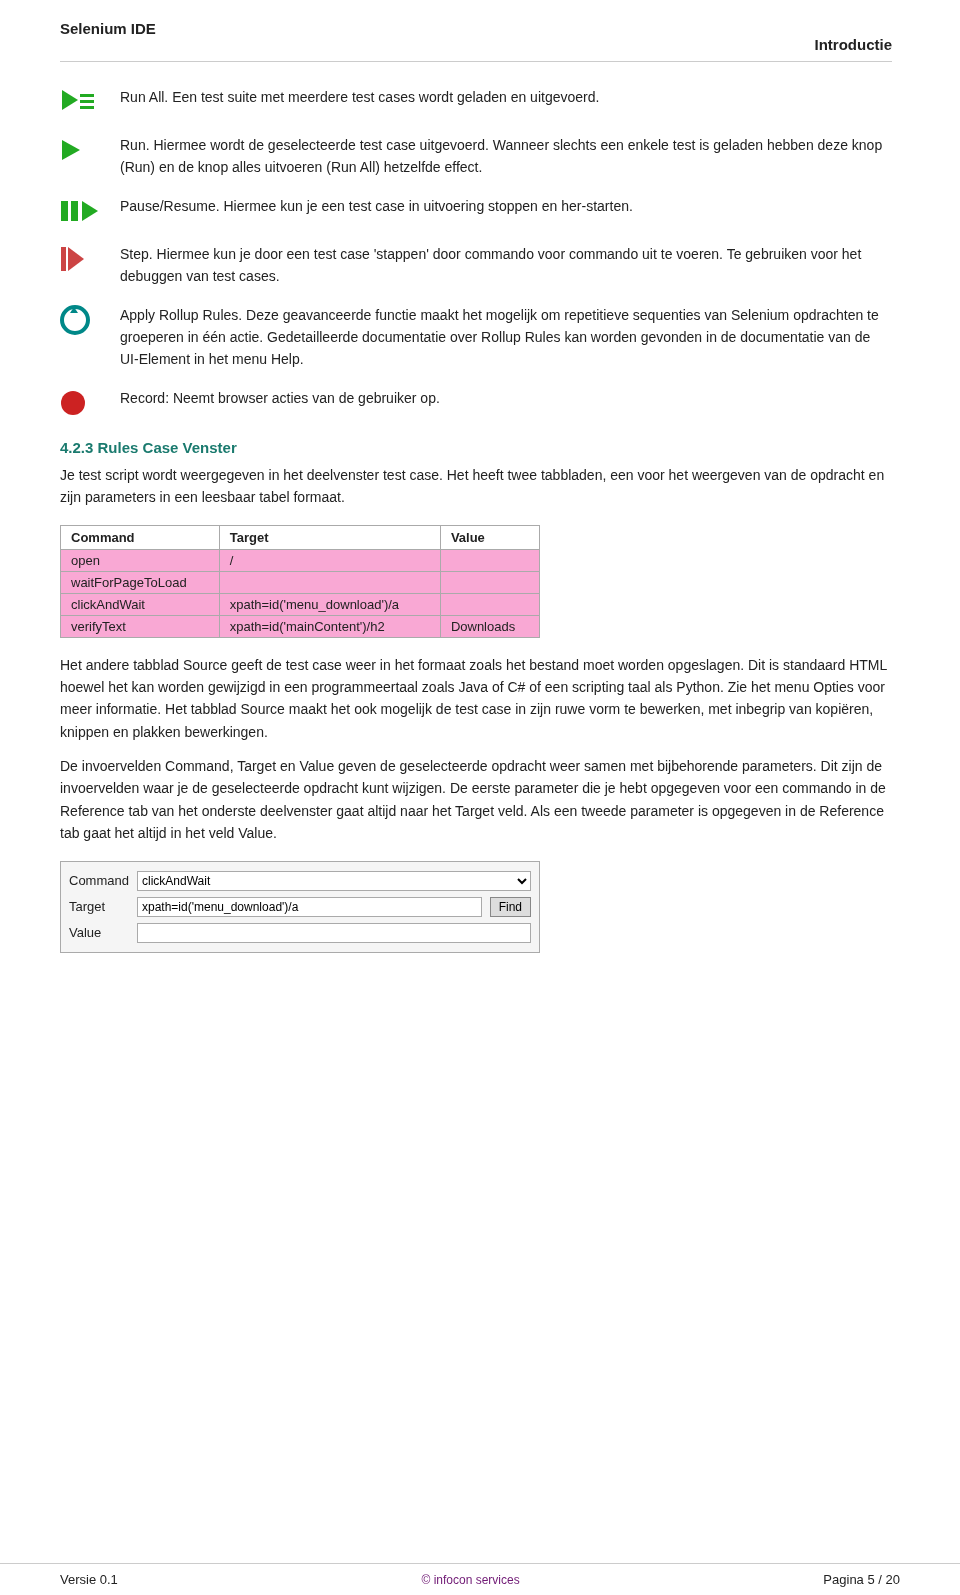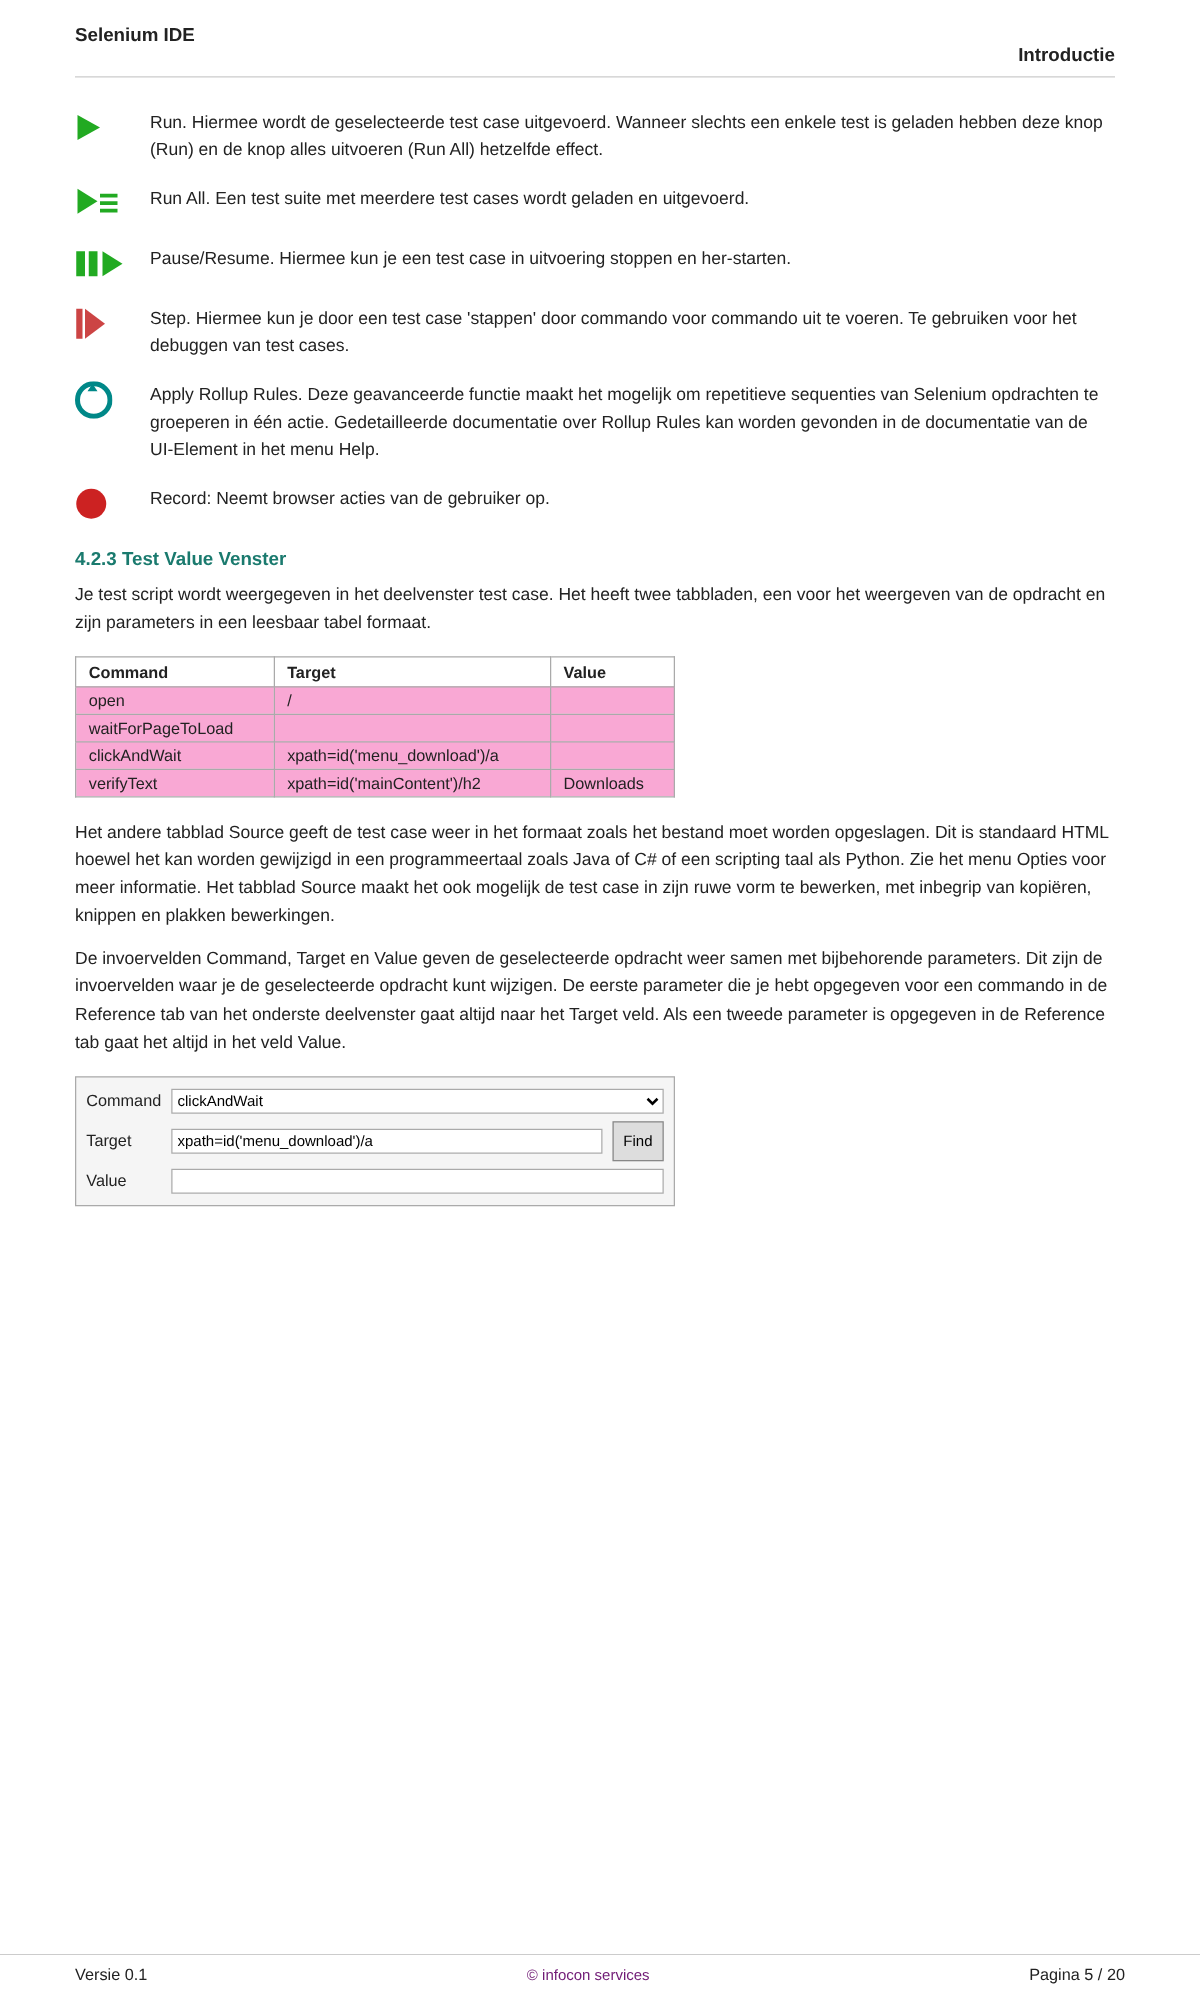--- a/index.html
+++ b/index.html
@@ -114,21 +114,21 @@
       font-size: 12px;
       background: #fff;
       height: 20px;
     }
     .form-find-btn {
       border: 1px solid #888;
       background: #ddd;
       padding: 1px 8px;
       font-size: 12px;
       cursor: pointer;
-      height: 32px;
+      height: 20px;
     }
     .form-select {
       flex: 1;
       border: 1px solid #aaa;
       font-size: 12px;
       background: #fff;
       height: 20px;
       appearance: auto;
     }
 
@@ -156,52 +156,52 @@
 <div class="page-container">
 
   <div class="page-header">
     <span class="header-left">Selenium IDE</span>
     <span class="header-right">Introductie</span>
   </div>
 
   <div class="icon-section">
     <div class="icon-row">
       <div class="icon-block">
-        <svg width="24" height="24" viewBox="0 0 24 24">
-          <polygon points="2,2 2,22 20,12" fill="#22aa22"></polygon>
-        </svg>
-      </div>
-      <div class="section-text">
-        <span>Run. Hiermee wordt de geselecteerde test case uitgevoerd. Wanneer slechts een enkele test is geladen hebben deze knop (Run) en de knop alles uitvoeren (Run All) hetzelfde effect.</span>
-      </div>
-    </div>
-  </div>
-
-  <div class="icon-section">
-    <div class="icon-row">
-      <div class="icon-block">
 
         <svg width="40" height="28" viewBox="0 0 40 28">
 
           <polygon points="2,2 2,22 18,12" fill="#22aa22"></polygon>
 
           <rect x="20" y="6" width="14" height="3" fill="#22aa22"></rect>
           <rect x="20" y="12" width="14" height="3" fill="#22aa22"></rect>
           <rect x="20" y="18" width="14" height="3" fill="#22aa22"></rect>
         </svg>
       </div>
       <div class="section-text">
         <span>Run All. Een test suite met meerdere test cases wordt geladen en uitgevoerd.</span>
       </div>
     </div>
   </div>
 
   <div class="icon-section">
     <div class="icon-row">
       <div class="icon-block">
+        <svg width="24" height="24" viewBox="0 0 24 24">
+          <polygon points="2,2 2,22 20,12" fill="#22aa22"></polygon>
+        </svg>
+      </div>
+      <div class="section-text">
+        <span>Run. Hiermee wordt de geselecteerde test case uitgevoerd. Wanneer slechts een enkele test is geladen hebben deze knop (Run) en de knop alles uitvoeren (Run All) hetzelfde effect.</span>
+      </div>
+    </div>
+  </div>
+
+  <div class="icon-section">
+    <div class="icon-row">
+      <div class="icon-block">
         <svg width="40" height="24" viewBox="0 0 40 24">
 
           <rect x="1" y="2" width="7" height="20" fill="#22aa22"></rect>
           <rect x="11" y="2" width="7" height="20" fill="#22aa22"></rect>
 
           <polygon points="22,2 22,22 38,12" fill="#22aa22"></polygon>
         </svg>
       </div>
       <div class="section-text">
         <span>Pause/Resume. Hiermee kun je een test case in uitvoering stoppen en her-starten.</span>
@@ -246,21 +246,21 @@
           <circle cx="13" cy="13" r="12" fill="#cc2222"></circle>
         </svg>
       </div>
       <div class="section-text">
         <span>Record: Neemt browser acties van de gebruiker op.</span>
       </div>
     </div>
   </div>
 
   <div class="section-heading">
-    <span>4.2.3   Test Value Venster</span>
+    <span>4.2.3   Rules Case Venster</span>
   </div>
 
   <p>Je test script wordt weergegeven in het deelvenster test case. Het heeft twee tabbladen, een voor het weergeven van de opdracht en zijn parameters in een leesbaar tabel formaat.</p>
 
   <table class="test-table">
     <thead>
       <tr>
         <th>Command</th>
         <th>Target</th>
         <th>Value</th>

